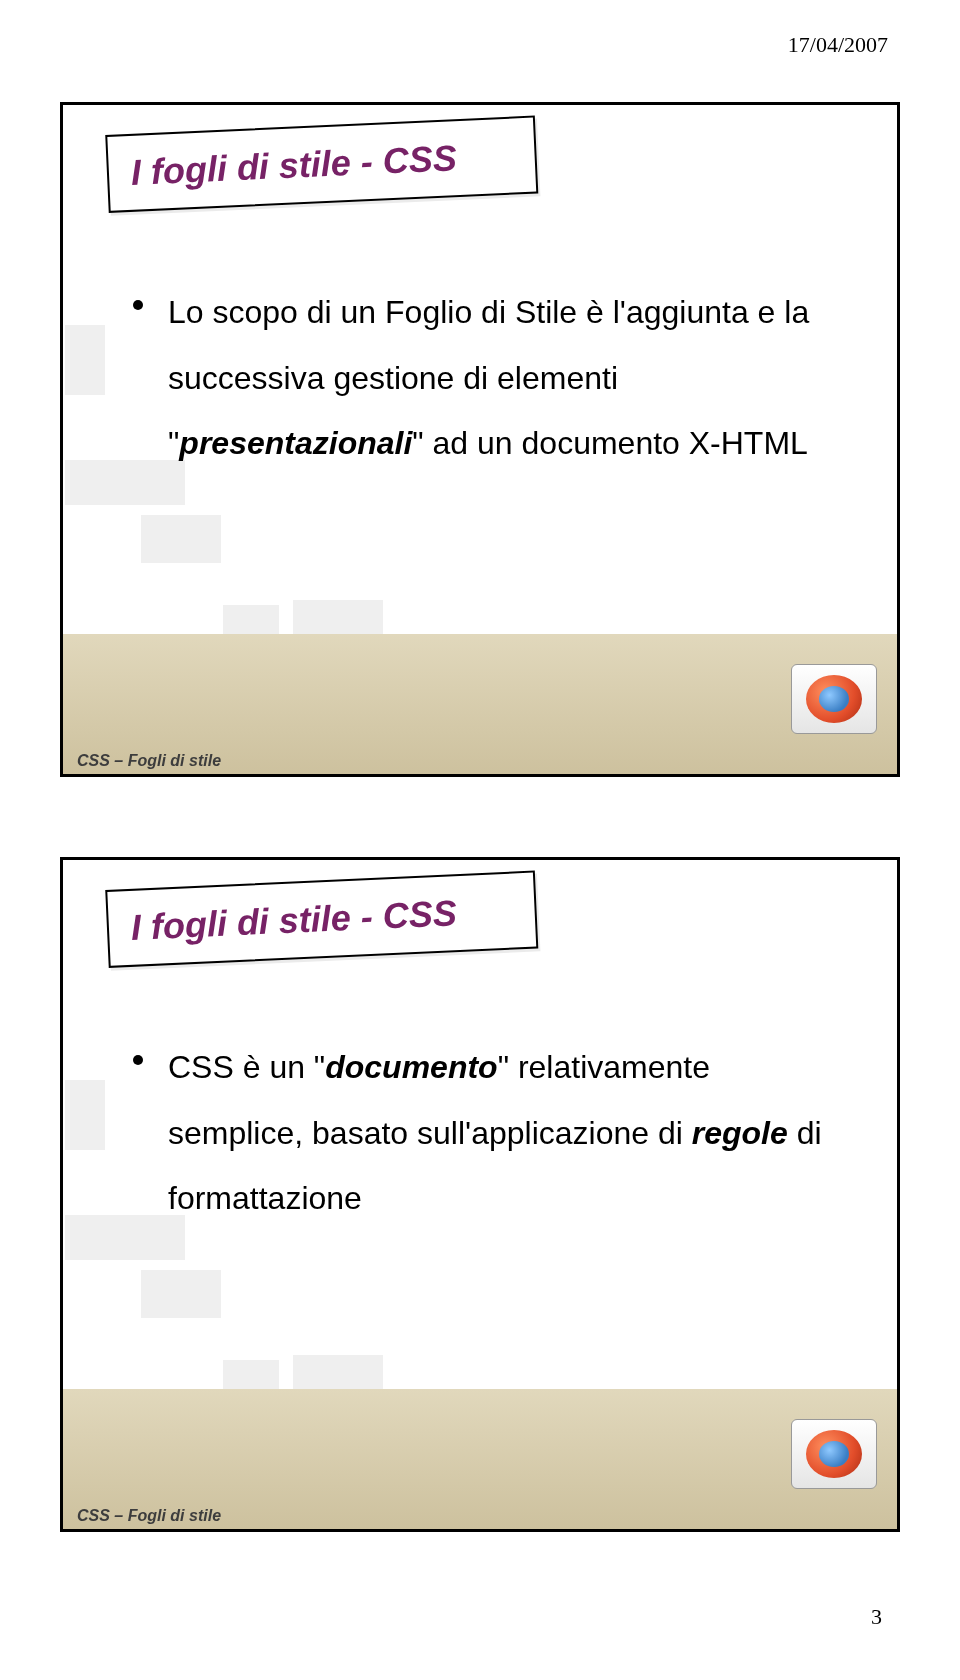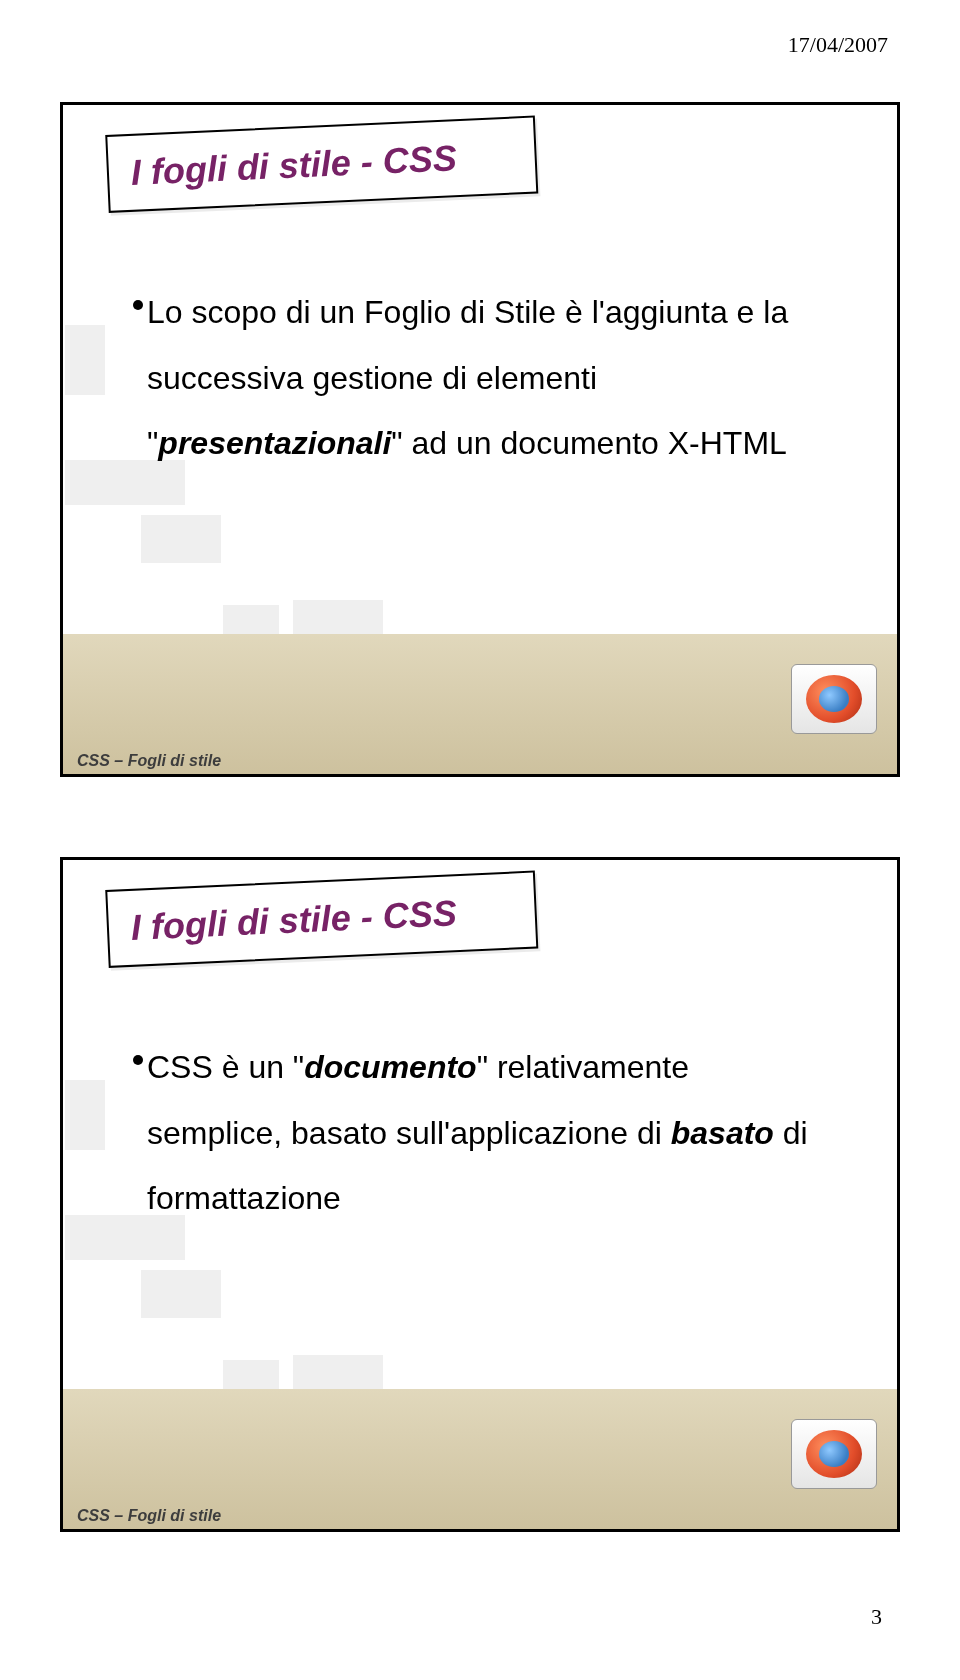--- a/index.html
+++ b/index.html
@@ -143,21 +143,21 @@
   .body {
     position: absolute;
     top: 175px;
     left: 70px;
     right: 70px;
     z-index: 3;
   }
   .bullet-row {
     display: flex;
     align-items: flex-start;
-    gap: 4px;
+    gap: 25px;
     margin-bottom: 12px;
   }
   .dot {
     width: 10px;
     height: 10px;
     border-radius: 50%;
     background: #000;
     margin-top: 20px;
     flex: 0 0 auto;
   }
@@ -240,21 +240,21 @@
     <div class="title-frame">
       <div class="title-box">
         <span class="title-text">I fogli di stile - CSS</span>
       </div>
     </div>
 
     <div class="body">
       <div class="bullet-row">
         <div class="dot"></div>
         <div class="bullet-text">
-          <span>CSS è un "</span><span class="em">documento</span><span>" relativamente semplice, basato sull'applicazione di </span><span class="em">basato</span><span> di formattazione</span>
+          <span>CSS è un "</span><span class="em">documento</span><span>" relativamente semplice, basato sull'applicazione di </span><span class="em">regole</span><span> di formattazione</span>
         </div>
       </div>
     </div>
   </div>
 
   <div class="page-num">3</div>
 
 </div>
 
 </body></html>

